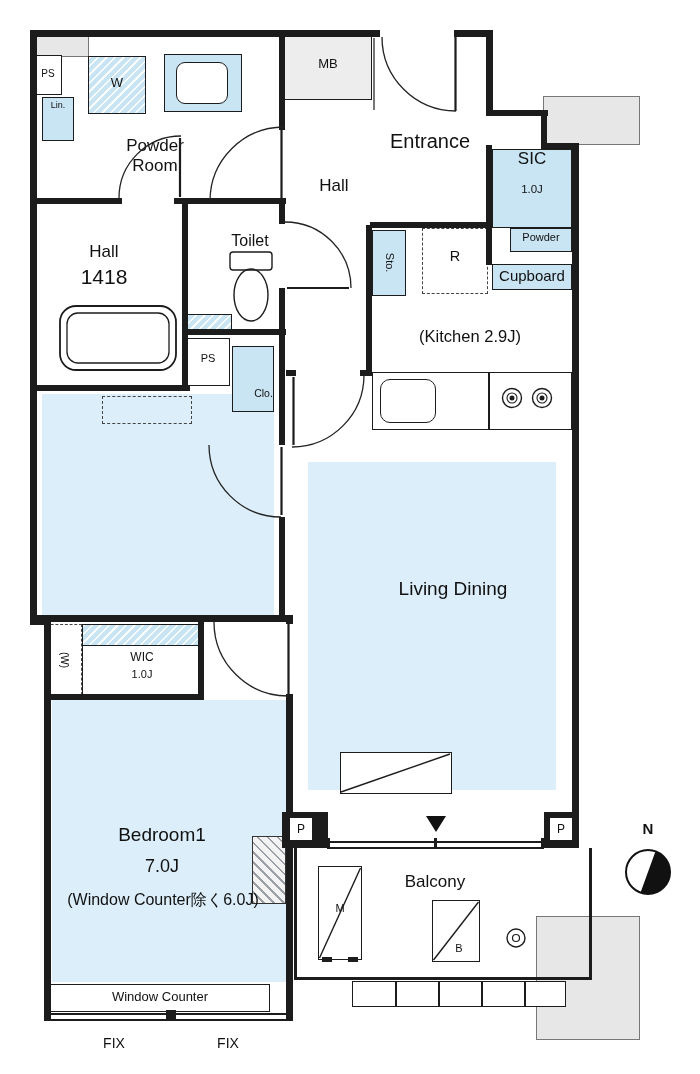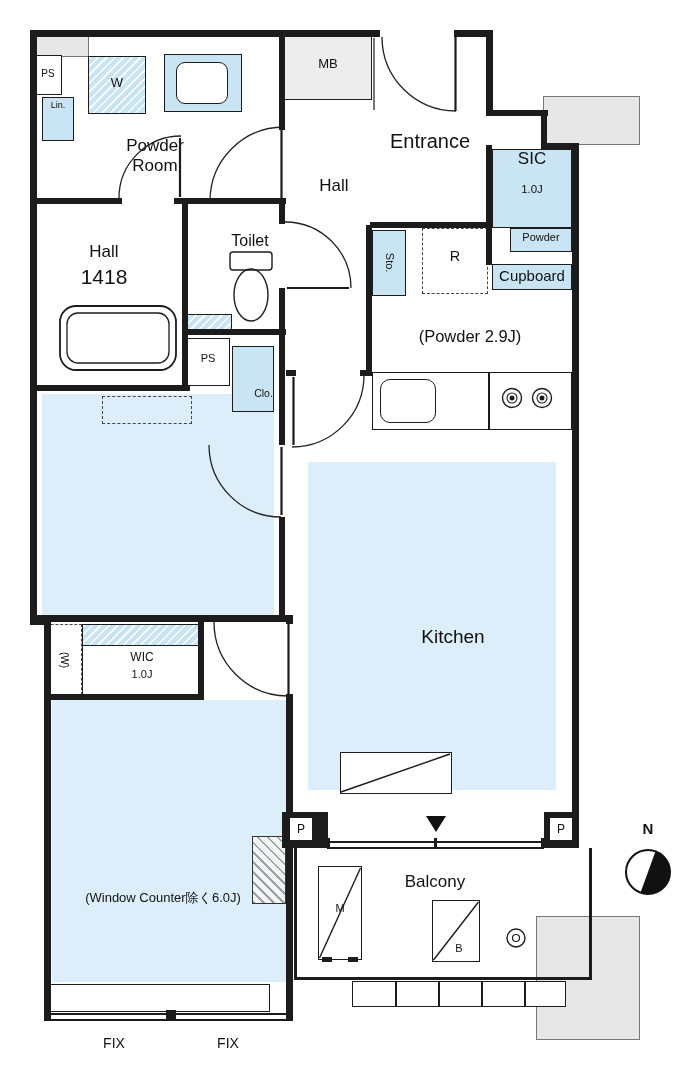--- a/index.html
+++ b/index.html
@@ -129,31 +129,34 @@
   <div class="lbl" style="left:388px;top:129px;width:84px;font-size:20px">Entrance</div>
   <div class="lbl" style="left:492px;top:149px;width:80px;font-size:17px">SIC</div>
   <div class="lbl" style="left:492px;top:183px;width:80px;font-size:11.5px">1.0J</div>
   <div class="lbl" style="left:510px;top:231px;width:62px;font-size:11px">Powder</div>
   <div class="lbl" style="left:492px;top:267px;width:80px;font-size:15px">Cupboard</div>
   <div class="lbl" style="left:72px;top:242px;width:64px;font-size:17px">Hall</div>
   <div class="lbl" style="left:72px;top:264px;width:64px;font-size:21px">1418</div>
   <div class="lbl" style="left:212px;top:231px;width:76px;font-size:16px">Toilet</div>
   <div class="lbl rot90" style="left:359px;top:256px;width:60px;font-size:11px">Sto.</div>
   <div class="lbl" style="left:422px;top:248px;width:66px;font-size:14.5px">R</div>
-  <div class="lbl" style="left:405px;top:327px;width:130px;font-size:16.5px">(Powder 2.9J)</div>
+  <div class="lbl" style="left:405px;top:327px;width:130px;font-size:16.5px">(Kitchen 2.9J)</div>
   <div class="lbl" style="left:186px;top:352px;width:44px;font-size:11px">PS</div>
   <div class="lbl" style="left:232px;top:387px;width:63px;font-size:10.5px">Clo.</div>
-  <div class="lbl" style="left:368px;top:626px;width:170px;font-size:19px">Kitchen</div>
+  <div class="lbl" style="left:368px;top:578px;width:170px;font-size:19px">Living Dining</div>
   <div class="lbl" style="left:82px;top:650px;width:120px;font-size:12px">WIC</div>
   <div class="lbl" style="left:82px;top:668px;width:120px;font-size:11px">1.0J</div>
   <div class="lbl rot90" style="left:26px;top:654px;width:76px;font-size:10px">(W)</div>
-  <div class="lbl" style="left:56px;top:890px;width:214px;font-size:13px">(Window Counter除く6.0J)</div>
+  <div class="lbl" style="left:88px;top:824px;width:148px;font-size:19px">Bedroom1</div>
+  <div class="lbl" style="left:88px;top:856px;width:148px;font-size:18px">7.0J</div>
+  <div class="lbl" style="left:56px;top:890px;width:214px;font-size:16px">(Window Counter除く6.0J)</div>
   <div class="lbl" style="left:392px;top:872px;width:86px;font-size:17px">Balcony</div>
   <div class="lbl" style="left:318px;top:902px;width:44px;font-size:11px">M</div>
   <div class="lbl" style="left:446px;top:942px;width:26px;font-size:11px">B</div>
+  <div class="lbl" style="left:50px;top:989px;width:220px;font-size:13px">Window Counter</div>
   <div class="lbl" style="left:83px;top:1035px;width:62px;font-size:14px">FIX</div>
   <div class="lbl" style="left:197px;top:1035px;width:62px;font-size:14px">FIX</div>
   <div class="lbl" style="left:636px;top:820px;width:24px;font-size:15px;font-weight:bold">N</div>
 
   <svg class="overlay" width="700" height="1074" viewBox="0 0 700 1074">
     <g fill="none" stroke="#222" stroke-width="1.3">
       <path d="M382 37 A74 74 0 0 0 456 111"></path>
       <path d="M210 201 A74 74 0 0 1 284 127"></path>
       <path d="M119 198 A62 62 0 0 1 181 136"></path>
       <path d="M285 222 A66 66 0 0 1 351 288"></path>

